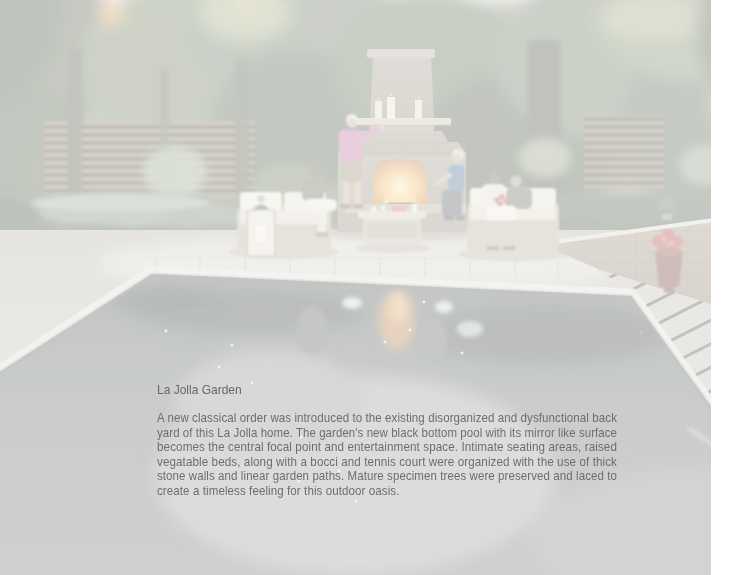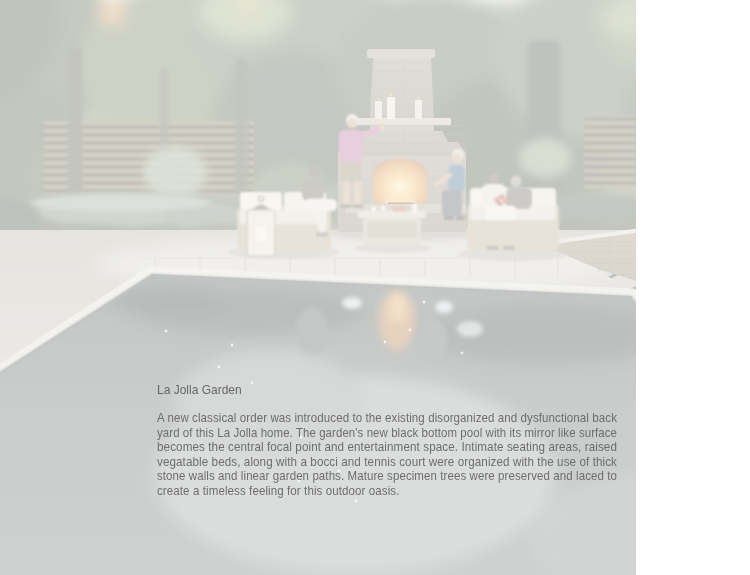--- a/index.html
+++ b/index.html
@@ -1,16 +1,16 @@
 <!DOCTYPE html>
 <html><head>
 <meta charset="utf-8">
 <style>
   html,body{margin:0;padding:0;background:#ffffff;}
-  .page{position:relative;width:636px;height:575px;overflow:hidden;
+  .page{position:relative;width:711px;height:575px;overflow:hidden;
         font-family:"Liberation Sans",sans-serif;background:#fff;}
   .photo{position:absolute;left:0;top:0;width:750px;height:575px;display:block;}
   .caption{position:absolute;left:157px;top:380px;width:620px;}
   .trow{height:15px;margin-bottom:13px;}
   .cap-title{display:inline-block;white-space:nowrap;font-size:13.2px;line-height:15px;
              color:#676767;transform-origin:0 0;}
   .lrow{height:14.55px;}
   .jline{display:inline-block;white-space:nowrap;font-size:12.7px;line-height:14.55px;
          color:#6d6d6d;letter-spacing:.1px;transform-origin:0 0;}
 </style>

